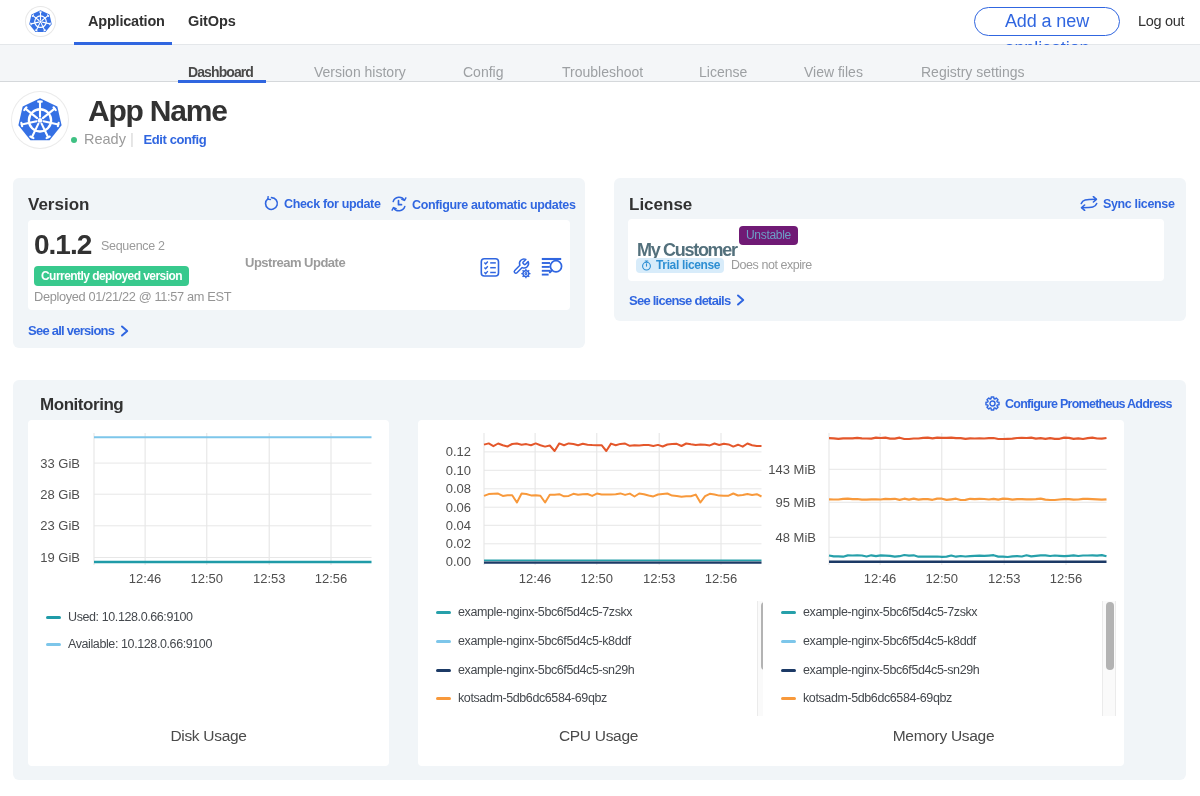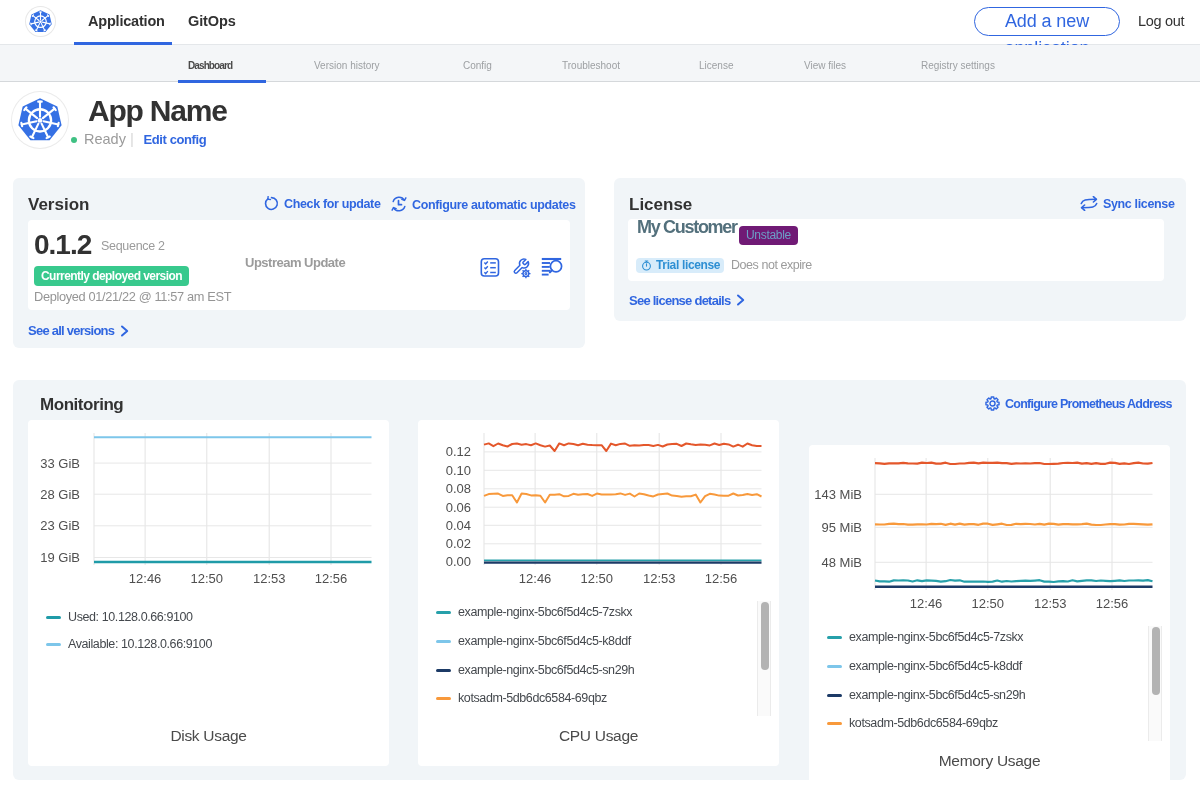--- a/index.html
+++ b/index.html
@@ -13,21 +13,21 @@
 #logo-circ svg { position:absolute; left:2px; top:2px; }
 .navtab { position:absolute; top:0; height:45px; font-size:14.5px; font-weight:bold; color:#323232; line-height:43px; letter-spacing:-0.2px; }
 #tab-app { left:88px; }
 #underline-app { position:absolute; left:74px; top:42px; width:98px; height:3px; background:#3066e0; }
 #tab-gitops { left:188px; letter-spacing:-0.1px; }
 #add-app-btn { position:absolute; left:974px; top:7px; width:146px; height:29px; border:1px solid #3066e0; border-radius:15px; color:#3066e0; font-size:18px; font-weight:normal; text-align:center; line-height:27px; letter-spacing:-0.1px; }
 #logout { position:absolute; left:1138px; top:0; height:58px; line-height:43px; font-size:14.5px; color:#323232; font-weight:500; letter-spacing:-0.3px; }
 
 
 #subnav { position:absolute; left:0; top:45px; width:1200px; height:37px; background:#f4f6f8; border-bottom:1.5px solid #d5d8db; }
-.subtab { position:absolute; top:3px; height:35px; line-height:35px; font-size:10px; color:#9da0a3; font-weight:500; }
+.subtab { position:absolute; top:10px; height:35px; line-height:35px; font-size:14px; color:#9da0a3; font-weight:500; }
 .subtab.active { color:#4a4a4a; font-weight:bold; letter-spacing:-0.9px; }
 #dash-underline { position:absolute; left:178px; top:35px; width:88px; height:3px; background:#3066e0; }
 
 
 #app-icon { position:absolute; left:12px; top:92px; width:56px; height:56px; border-radius:50%; background:#fff; box-shadow:0 0 0 1px #ebebeb; }
 #app-icon svg { position:absolute; left:4px; top:4px; }
 #app-name { position:absolute; left:88px; top:94px; font-size:30px; font-weight:800; color:#323232; letter-spacing:-1.2px; }
 #status-row { position:absolute; left:71px; top:131px; width:500px; height:18px; font-size:15px; color:#9b9b9b; white-space:nowrap; }
 #ready-dot { position:absolute; left:0px; top:6px; width:6px; height:6px; border-radius:50%; background:#3fc183; }
 #ready-txt { position:absolute; left:13px; top:0; font-size:14.5px; }
@@ -47,31 +47,31 @@
 
 
 #v-num { position:absolute; left:34px; top:229px; font-size:28px; font-weight:800; color:#323232; letter-spacing:-1px; }
 #v-seq { position:absolute; left:101px; top:239px; font-size:12.5px; color:#9b9b9b; letter-spacing:-0.3px; }
 #v-pill { position:absolute; left:34px; top:266px; height:20px; background:#38c98d; border-radius:4px; color:#fff; font-size:12px; font-weight:bold; line-height:20px; padding:0 7px; letter-spacing:-0.55px; }
 #v-deployed { position:absolute; left:34px; top:289px; font-size:12.8px; color:#959595; font-weight:500; letter-spacing:-0.35px;}
 #v-upstream { position:absolute; left:245px; top:255px; font-size:13px; font-weight:bold; color:#9b9b9b; letter-spacing:-0.5px; }
 .vicon { position:absolute; top:257px; }
 
 
-#l-customer { position:absolute; left:637px; top:217px; font-size:18px; font-weight:bold; color:#53707c; letter-spacing:-1.3px;text-align:center; }
+#l-customer { position:absolute; left:637px; top:240px; font-size:18px; font-weight:bold; color:#53707c; letter-spacing:-1.3px;text-align:center; }
 #l-unstable { position:absolute; left:739px; top:226px; height:19px; background:#701a75; border-radius:4px; font-size:12px; color:#6d9fc7; line-height:19px; padding:0 7px; font-weight:500; letter-spacing:-0.3px;}
 #l-trial { position:absolute; left:636px; top:258px; height:15px; width:88px; background:#d8ecfa; border-radius:4px; font-size:12px; color:#2e8fd3; font-weight:bold; line-height:15px; padding:0 0 0 20px; letter-spacing:-0.35px; }
 #l-trial svg { position:absolute; left:5px; top:2px; }
 #l-expire { position:absolute; left:731px; top:258px; font-size:12.5px; color:#9b9b9b; font-weight:500; letter-spacing:-0.45px;}
 
 
 .chart-card { position:absolute; top:420px; width:361px; height:346px; background:#fff; border-radius:4px; }
 #chart1 { left:28px; }
 #chart2 { left:418px; }
-#chart3 { left:809px;margin-top:25px; }
+#chart3 { left:763px; }
 .legend-row { position:absolute; font-size:12.5px; color:#44484d; white-space:nowrap; letter-spacing:-0.4px; }
 .legend-dash { position:absolute; left:18px; width:15px; height:3px; border-radius:2px; top:6px; }
 .legend-txt { position:absolute; left:40px; top:0; }
 .chart-title { position:absolute; width:100%; text-align:center; top:307px; font-size:15.5px; font-weight:normal; color:#4a4a4a; letter-spacing:-0.3px; }
 .scrollbar { position:absolute; left:339px; top:181px; width:14px; height:115px; background:#fafafa; border-left:1px solid #ebebeb; border-right:1px solid #ebebeb; }
 .scrollthumb { position:absolute; left:3px; top:1px; width:8px; height:68px; background:#b3b3b3; border-radius:4px; }
 </style>
 </head>
 <body>
 

